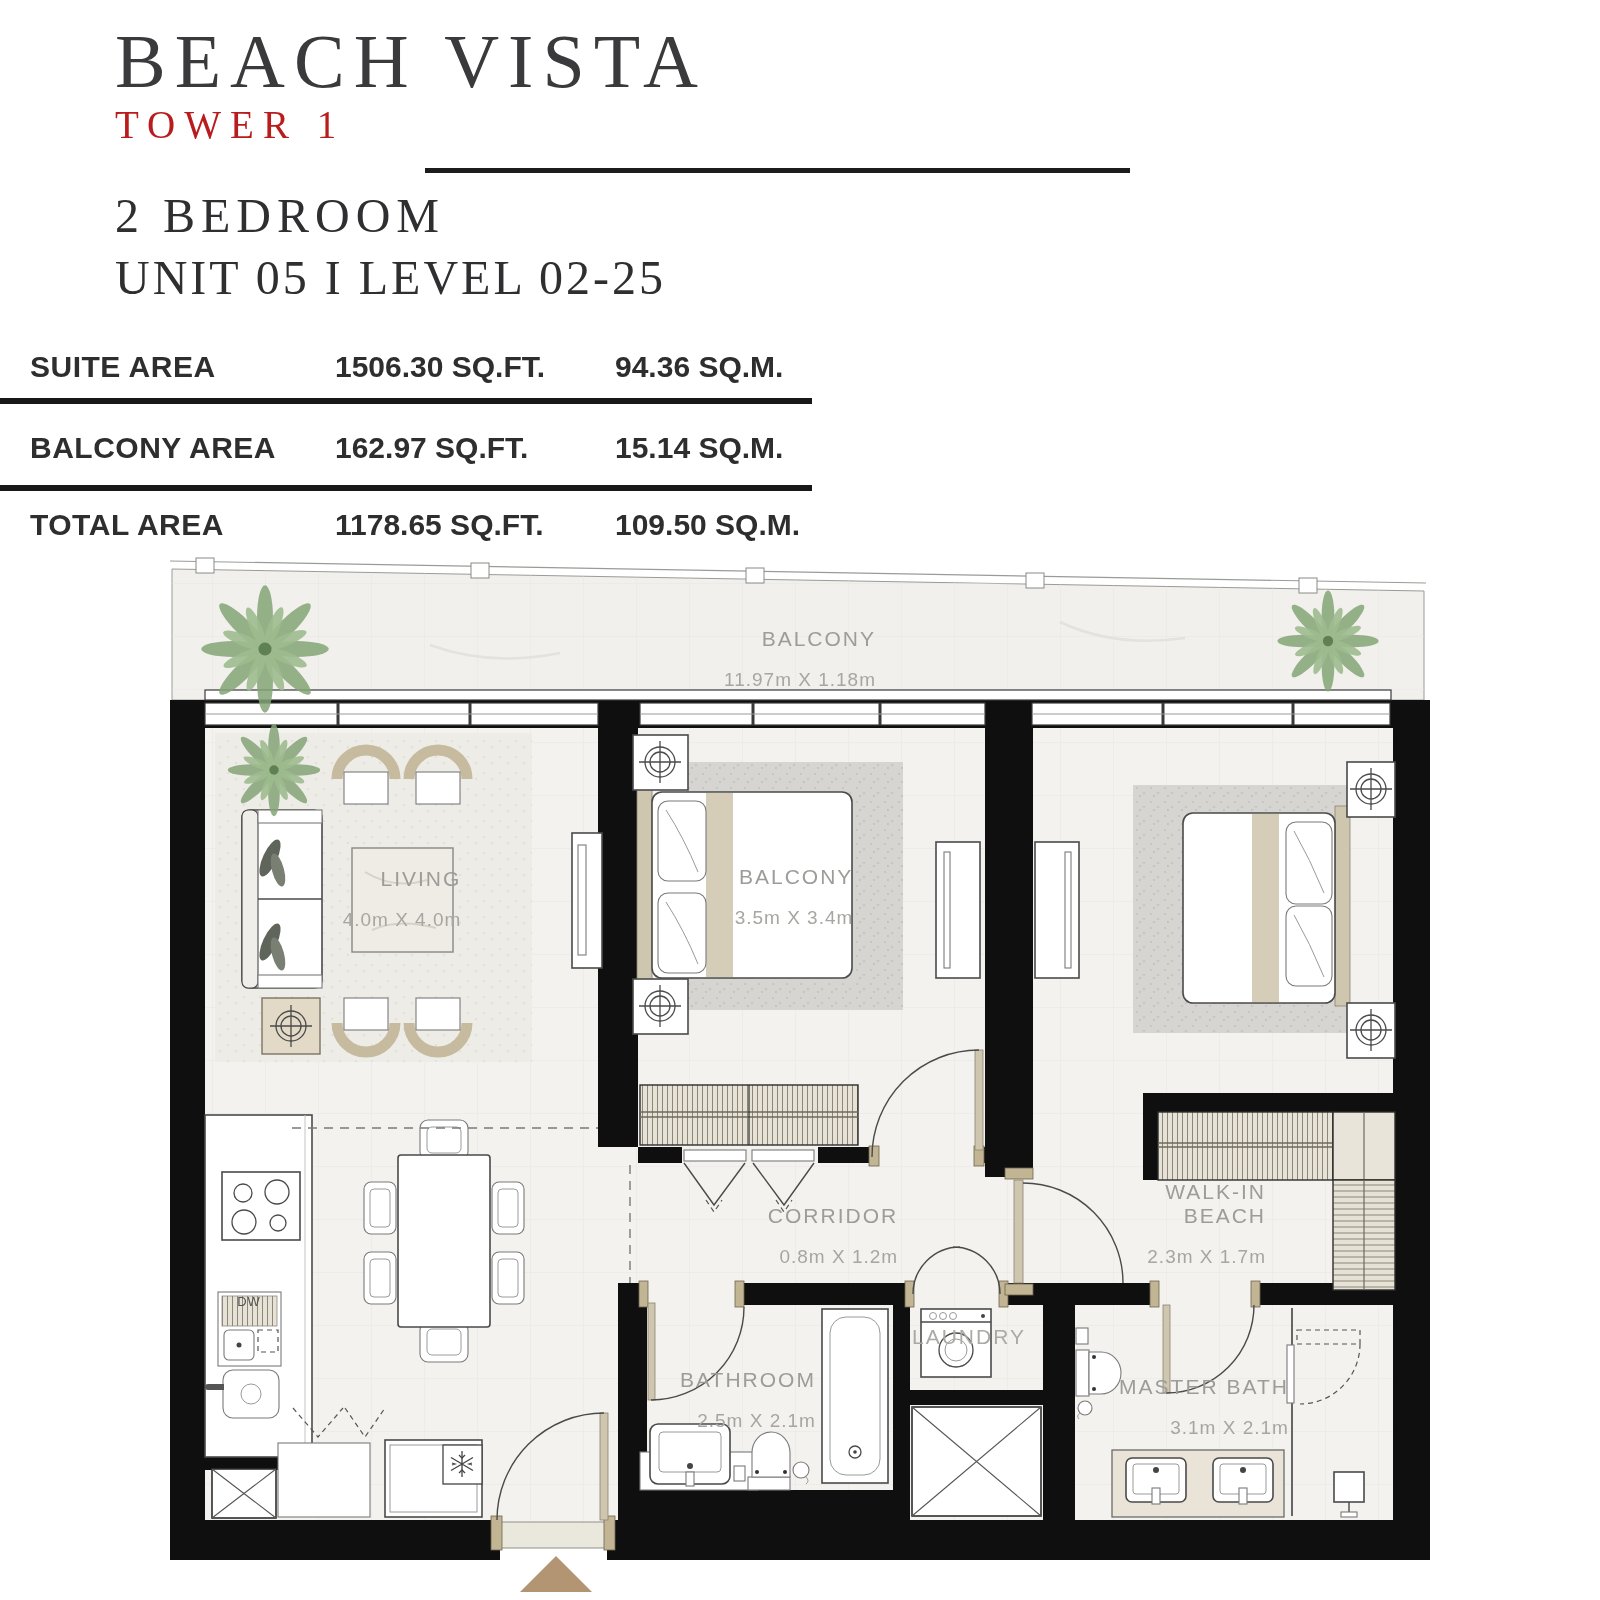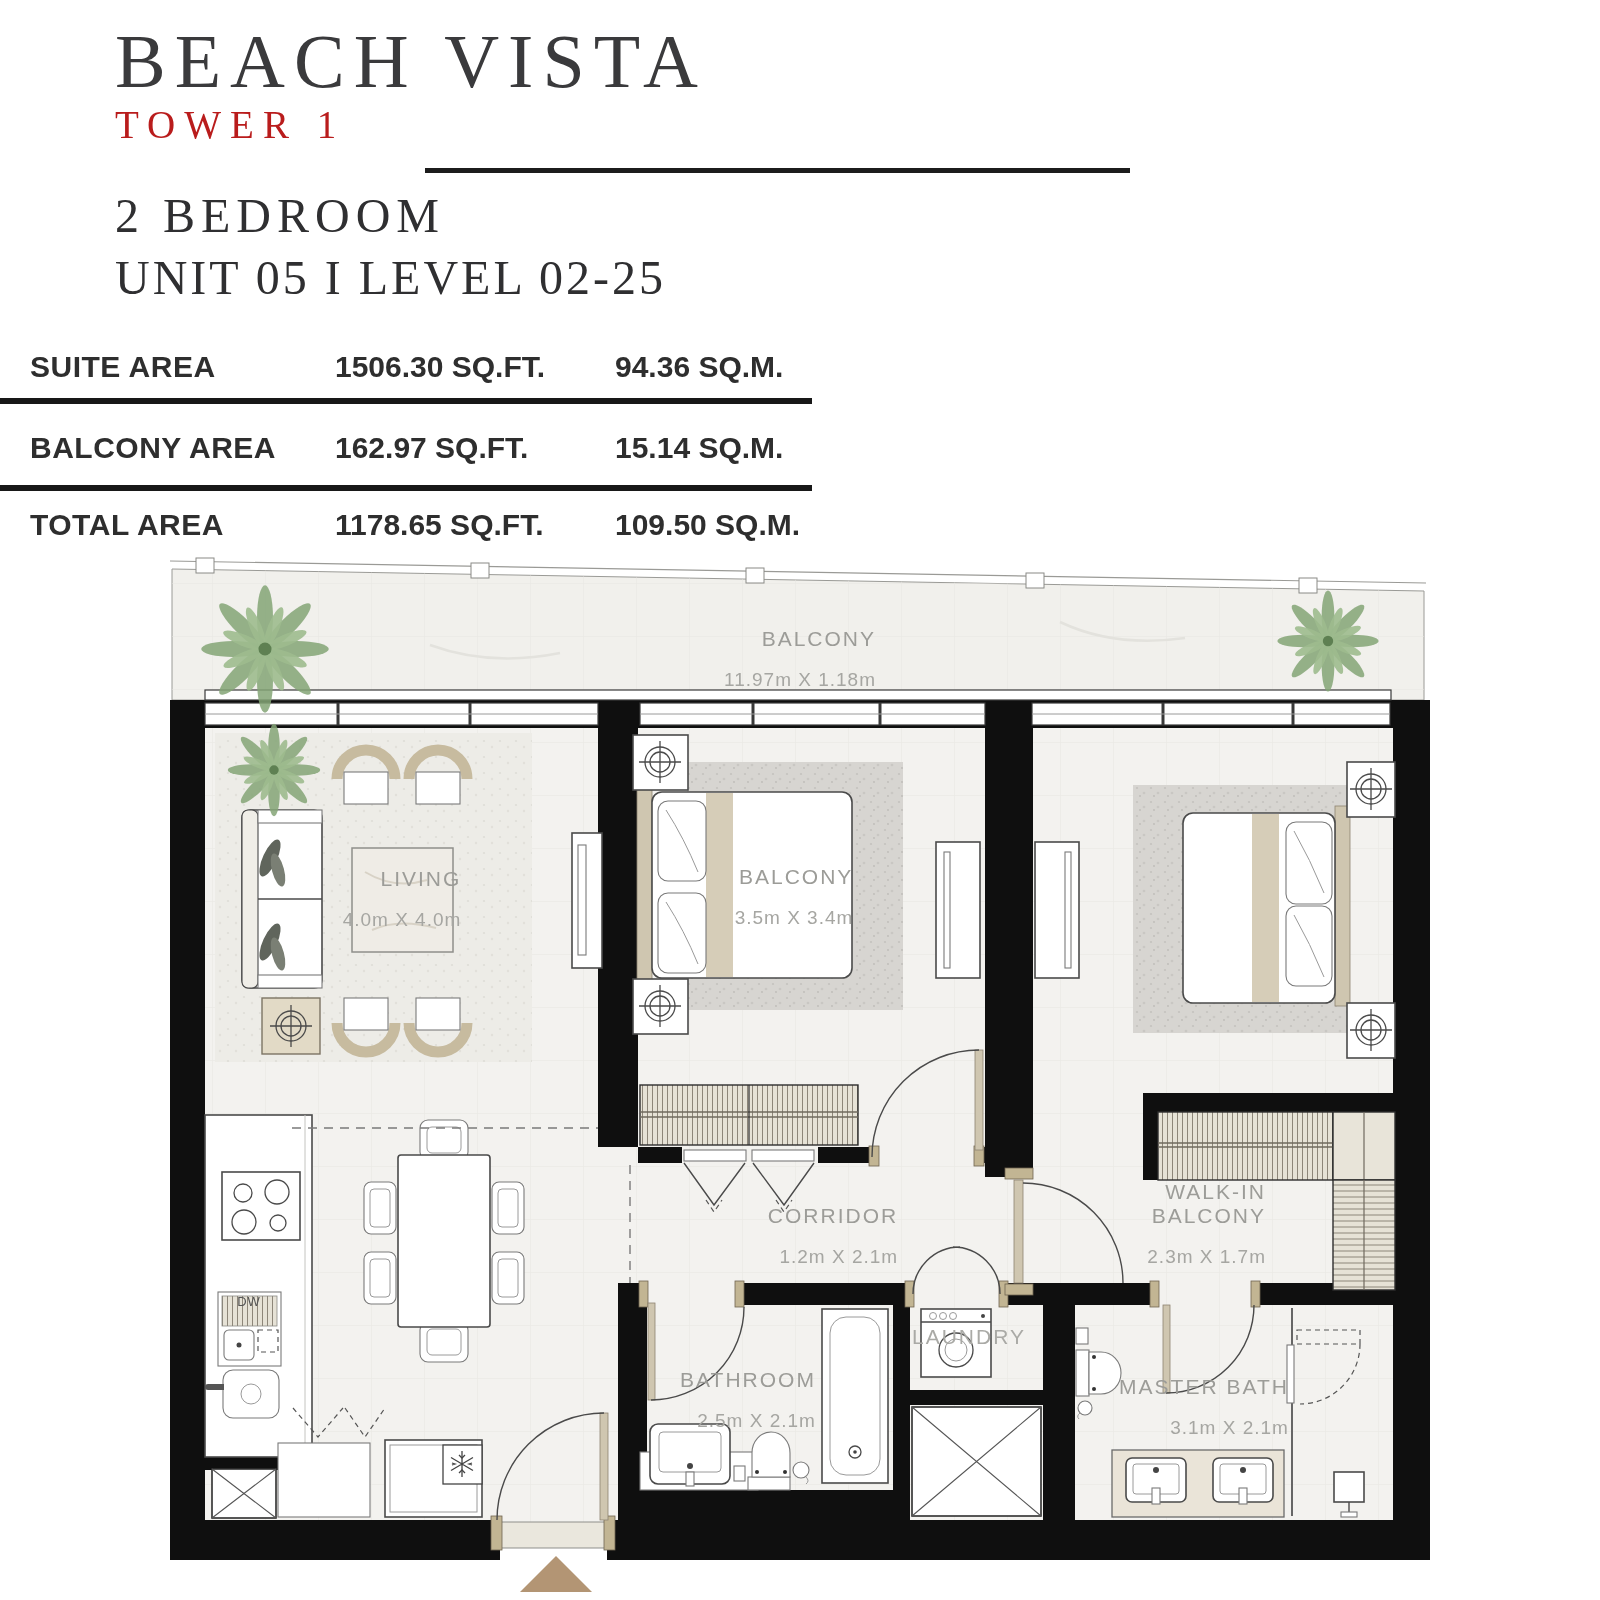--- a/index.html
+++ b/index.html
@@ -423,31 +423,31 @@
   <div class="rl" style="left:402px;top:899px">
     <div class="nm">LIVING</div>
     <div class="dm">4.0m X 4.0m</div>
   </div>
   <div class="rl" style="left:794px;top:897px">
     <div class="nm">BALCONY</div>
     <div class="dm">3.5m X 3.4m</div>
   </div>
   <div class="rl" style="left:833px;top:1236px">
     <div class="nm">CORRIDOR</div>
-    <div class="dm">1.2m X 2.1m</div>
+    <div class="dm">0.8m X 1.2m</div>
   </div>
   <div class="rl" style="left:748px;top:1400px">
     <div class="nm">BATHROOM</div>
     <div class="dm">2.5m X 2.1m</div>
   </div>
   <div class="rl" style="left:969px;top:1337px">
     <div class="nm" style="color:#aaaaa6">LAUNDRY</div>
   </div>
   <div class="rl wrap" style="left:1206px;top:1224px;width:120px">
-    <div class="nm">WALK-IN BALCONY</div>
+    <div class="nm">WALK-IN BEACH</div>
     <div class="dm">2.3m X 1.7m</div>
   </div>
   <div class="rl" style="left:1204px;top:1407px">
     <div class="nm">MASTER BATH</div>
     <div class="dm">3.1m X 2.1m</div>
   </div>
   <div class="dwlab" style="left:249px;top:1301px">DW</div>
 
 </div>
 

